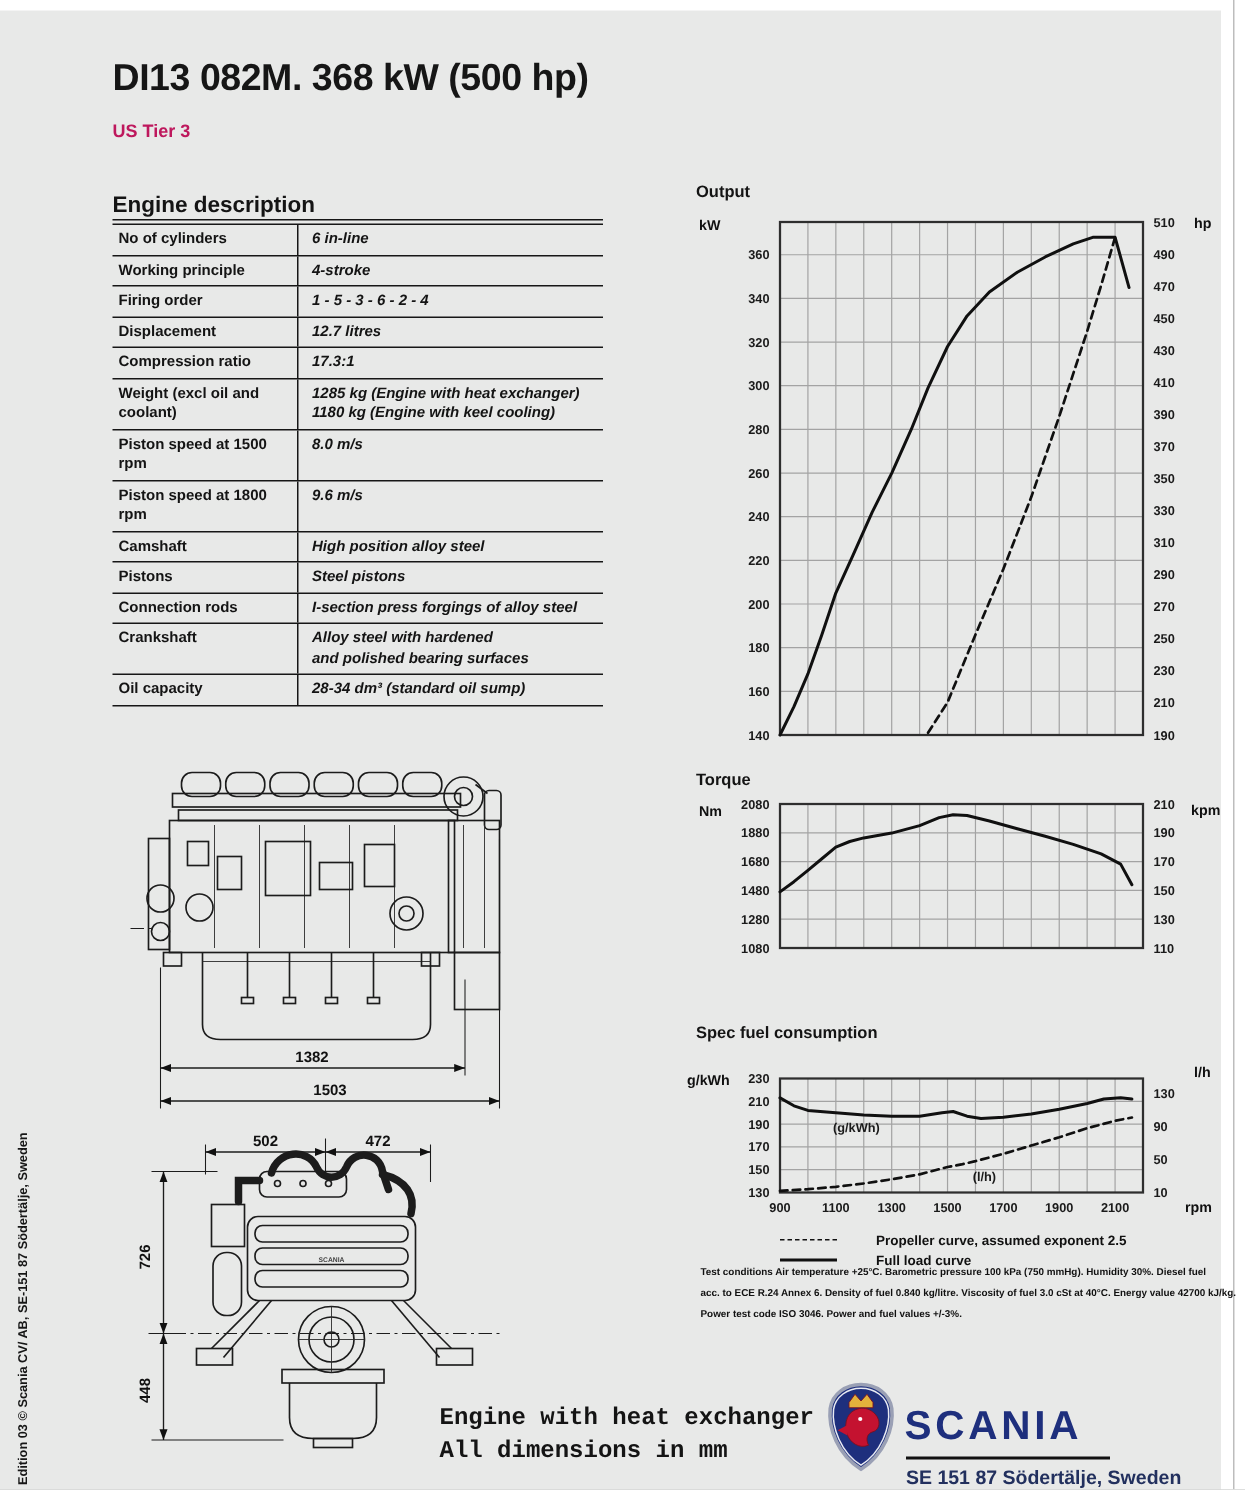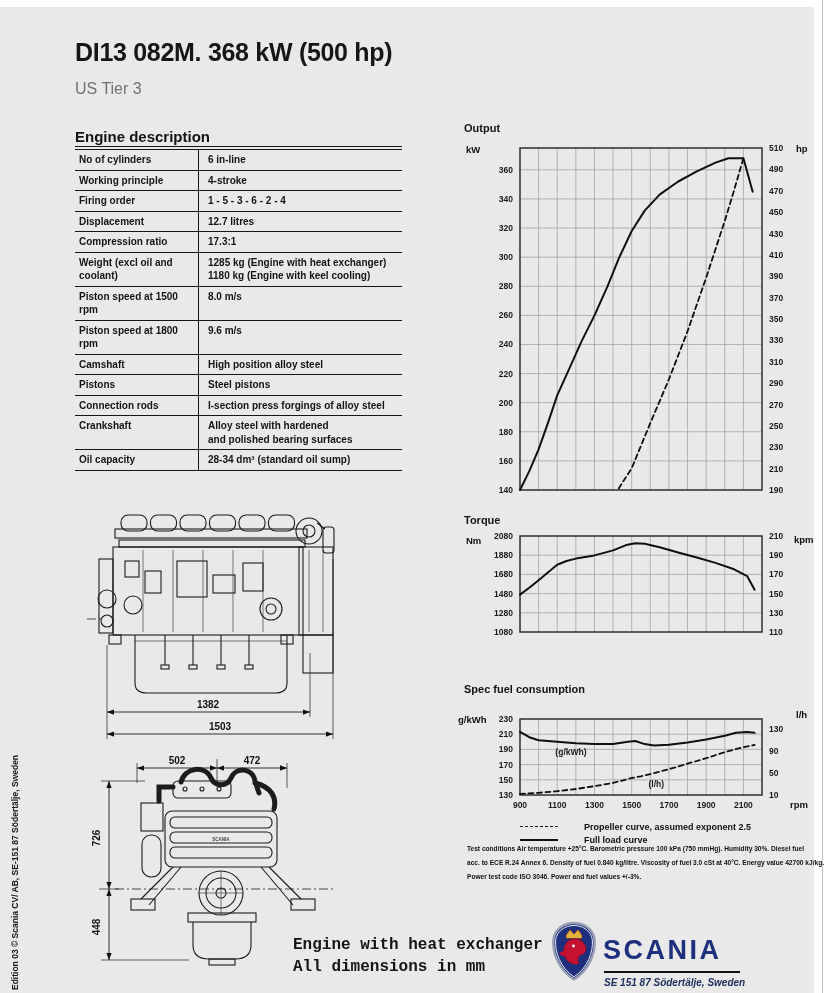--- a/index.html
+++ b/index.html
@@ -4,29 +4,29 @@
 <style>
   html,body{margin:0;padding:0;background:#cfcfcf;}
   .page{position:relative;width:830px;height:993px;background:#e8e9e8;overflow:hidden;
         font-family:"Liberation Sans",sans-serif;color:#141414;}
   .abs{position:absolute;}
   .top-strip{left:0;top:0;width:830px;height:7px;background:#ffffff;}
   .right-strip{left:814px;top:0;width:16px;height:993px;background:#ffffff;}
   .right-strip-line{left:822px;top:0;width:1px;height:993px;background:#bdbdbd;}
 
   .page-title{left:75px;top:38px;font-size:25px;font-weight:700;letter-spacing:-0.3px;color:#161616;}
-  .page-subtitle{left:75px;top:80px;font-size:16px;font-weight:400;color:#737373;}
+  .page-subtitle{left:75px;top:80px;font-size:12px;font-weight:700;color:#be185d;}
 
   .table-heading{left:75px;top:128px;font-size:15px;font-weight:700;}
   .spec-table{left:75px;top:146px;width:327px;border-top:4px double #161616;}
   .spec-row{display:grid;grid-template-columns:124px 1fr;border-bottom:1.2px solid #161616;
             font-size:10px;font-weight:700;line-height:1.35;}
   .spec-row>div{padding:3px 4px 3px 4px;}
   .spec-row .spec-label{border-right:1.2px solid #161616;}
-  .spec-row .spec-value{padding-left:9px;}
+  .spec-row .spec-value{padding-left:9px;font-style:italic;}
 
   
   .chart-section{position:absolute;left:458px;width:372px;}
   .chart-title{font-size:11px;font-weight:700;margin:0 0 2px 6px;}
   #chart-output{top:122px;height:394px;}
   #chart-torque{top:514px;height:134px;}
   #chart-fuel{top:683px;height:132px;}
   .chart-svg-holder{position:absolute;left:0;}
   #chart-output .chart-svg-holder{top:14px;}
   #chart-torque .chart-svg-holder{top:14px;}
@@ -60,21 +60,21 @@
   .engraving{font-size:4.5px;font-weight:700;fill:#444;text-anchor:middle;}
 
   .drawing-caption{left:293px;top:935px;font-size:16px;font-weight:700;line-height:1.35;color:#141414;font-family:Liberation Mono, monospace;}
 
   .copyright{left:10px;top:990px;width:300px;font-size:8.5px;font-weight:700;color:#161616;
              transform:rotate(-90deg);transform-origin:0 0;white-space:nowrap;}
 
   
   .scania-word{left:603px;top:935px;font-size:27px;font-weight:700;letter-spacing:2.5px;color:#1e2f7d;}
   .logo-underline{left:604px;top:971px;width:136px;height:2px;background:#111;}
-  .scania-address{left:604px;top:977px;font-size:10px;font-weight:700;color:#22305e;font-style:italic;}
+  .scania-address{left:604px;top:977px;font-size:13px;font-weight:700;color:#22305e;}
 </style>
 </head>
 <body>
 
 <div class="page">
 
   <div class="abs top-strip"></div>
   <div class="abs right-strip"></div>
   <div class="abs right-strip-line"></div>
 

